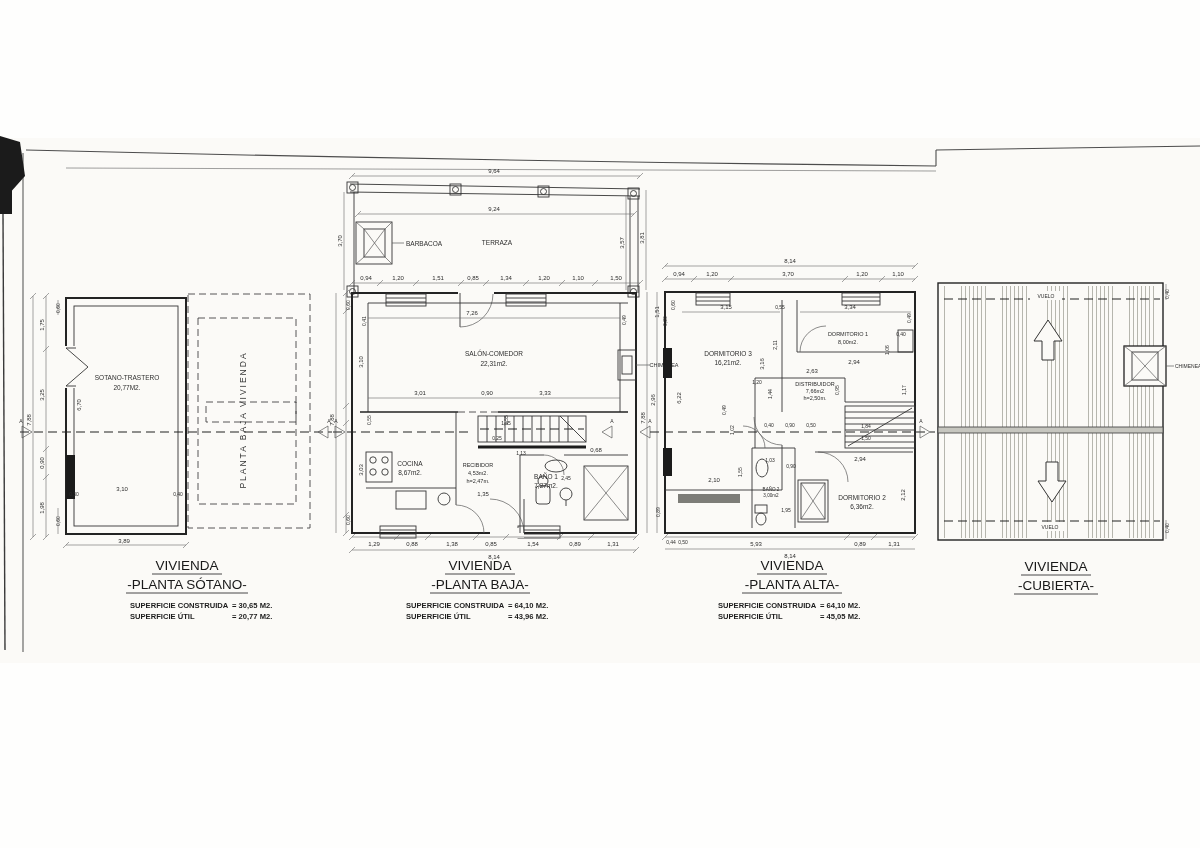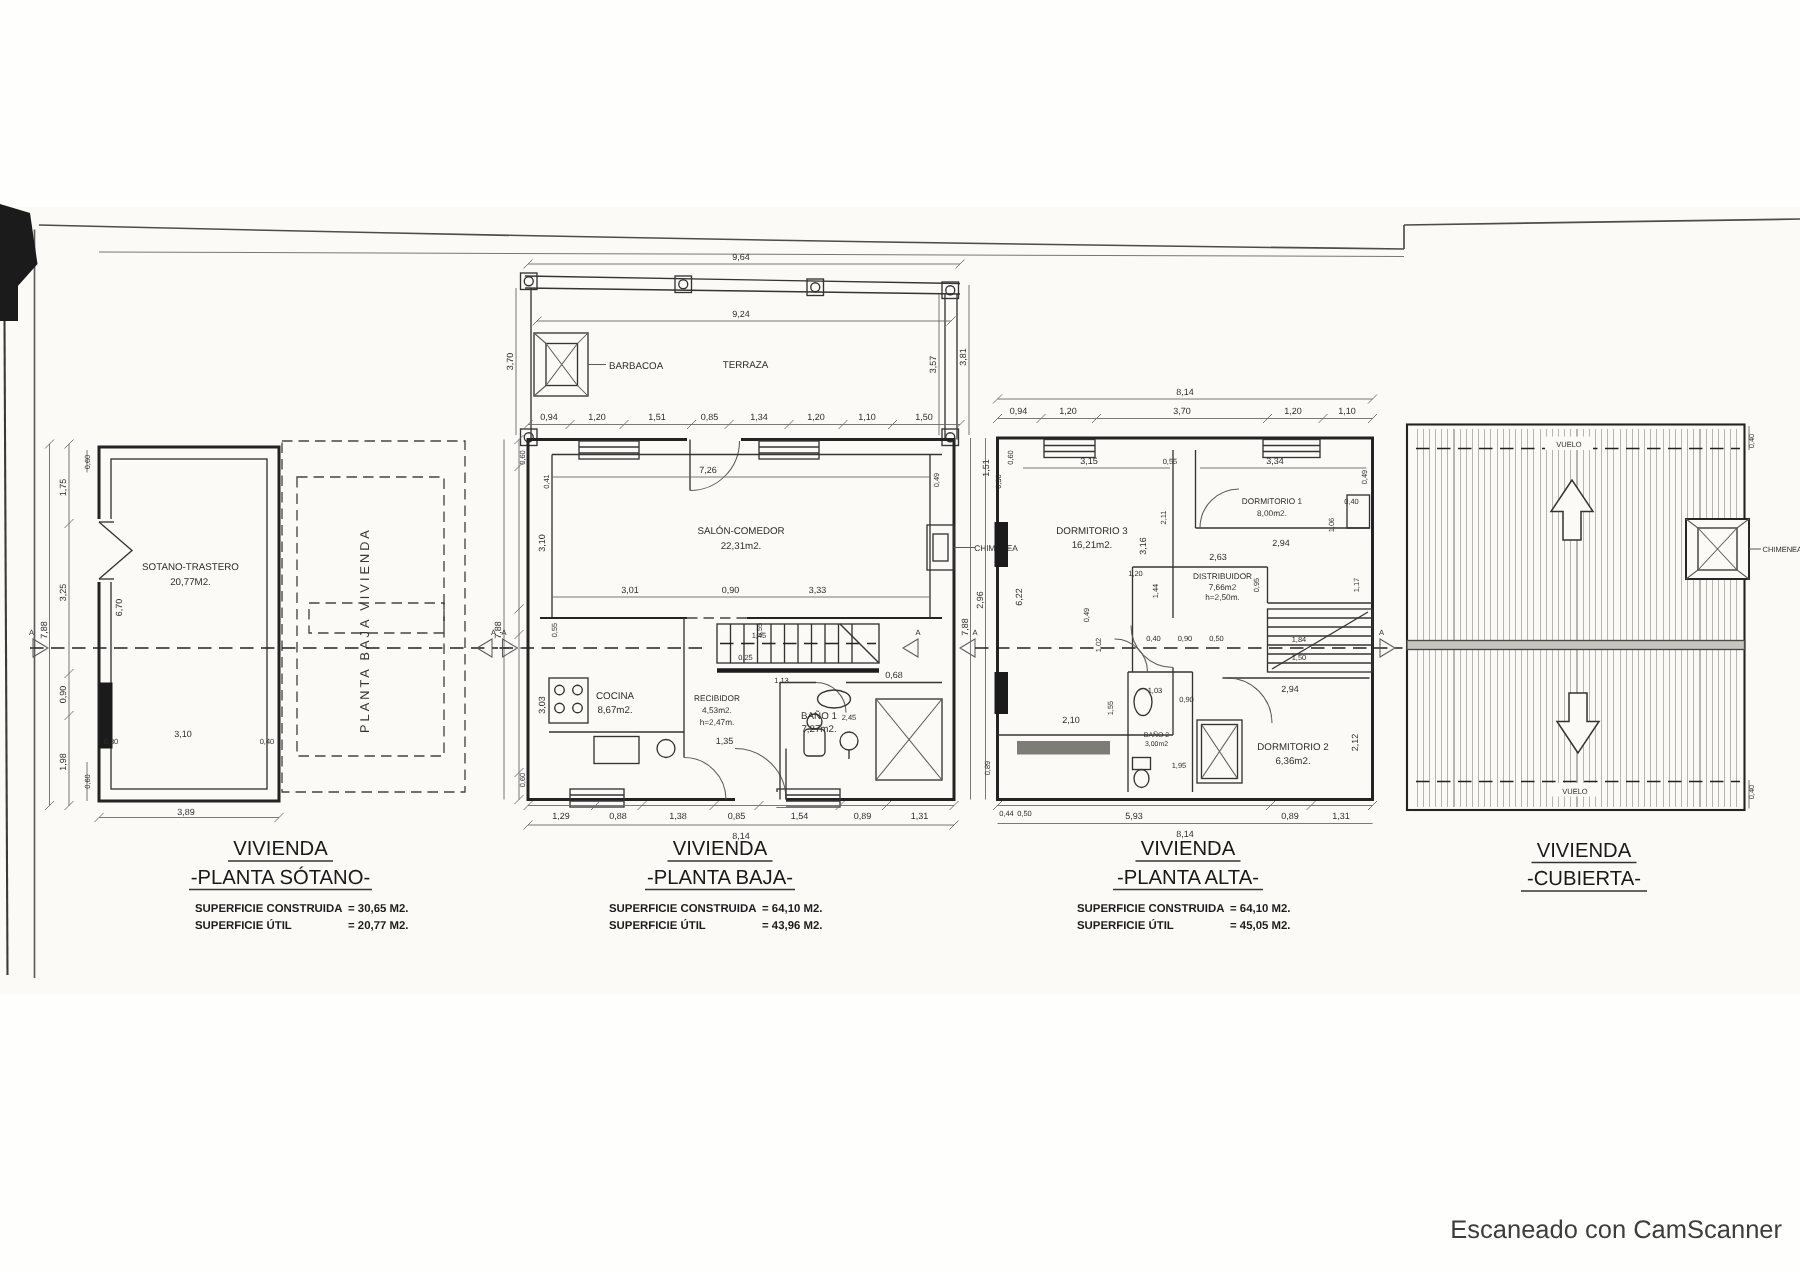--- a/index.html
+++ b/index.html
@@ -490,14 +490,13 @@
       <text class="sup" x="718" y="619">SUPERFICIE ÚTIL</text>
       <text class="sup" x="820" y="619">= 45,05 M2.</text>
 
       <text class="ttl" x="1056" y="571">VIVIENDA</text>
       <line class="w1" x1="1021" y1="575" x2="1091" y2="575"></line>
       <text class="ttl" x="1056" y="590">-CUBIERTA-</text>
       <line class="w1" x1="1014" y1="594" x2="1098" y2="594"></line>
     </g>
   </svg>
 
-  <div class="footer">Escaneado con CamScanner</div>
 </div>
 
 </body></html>

